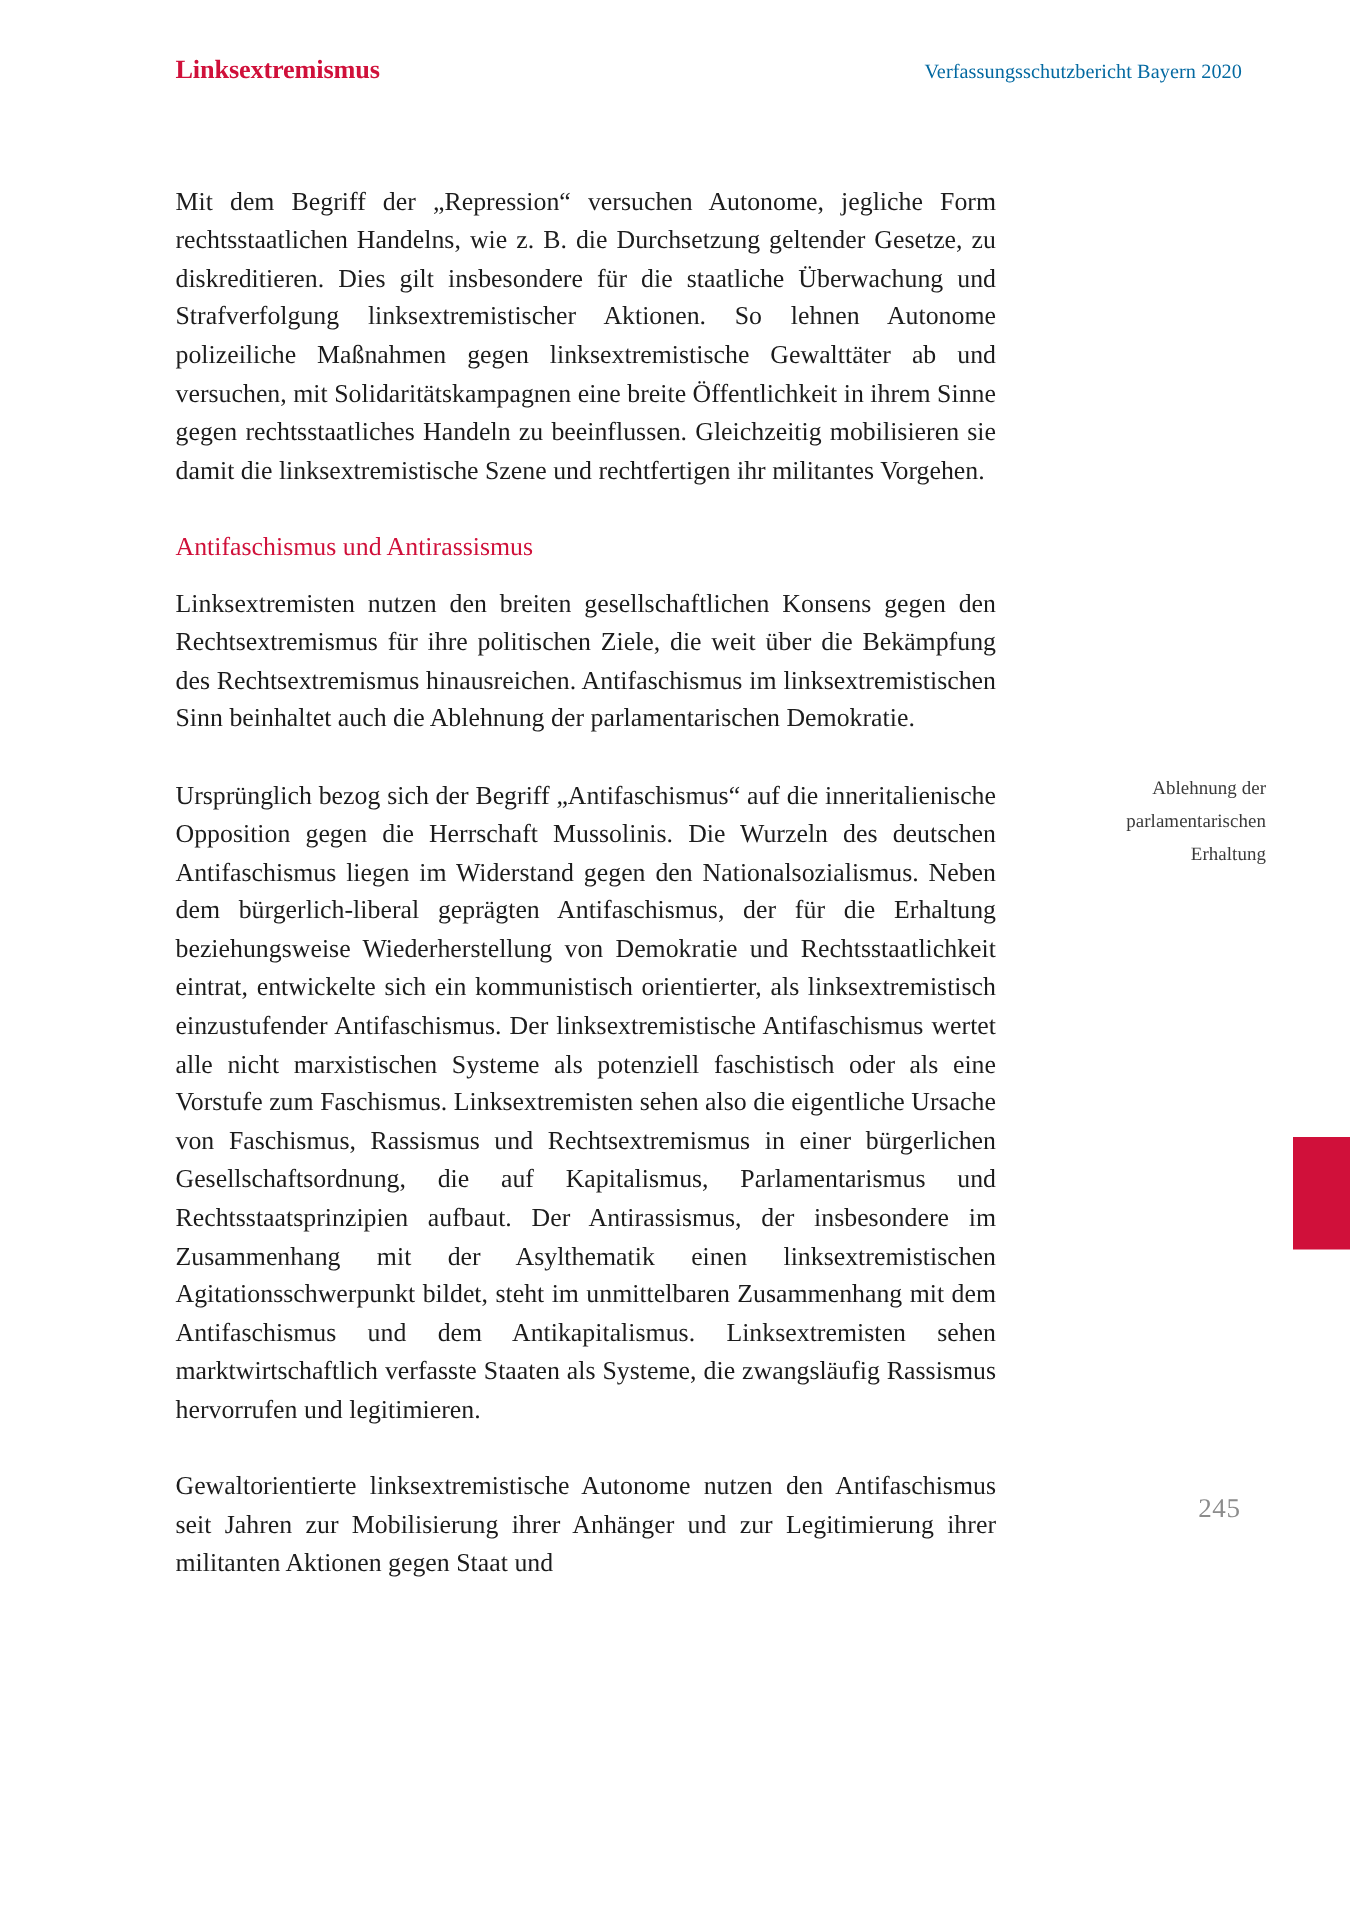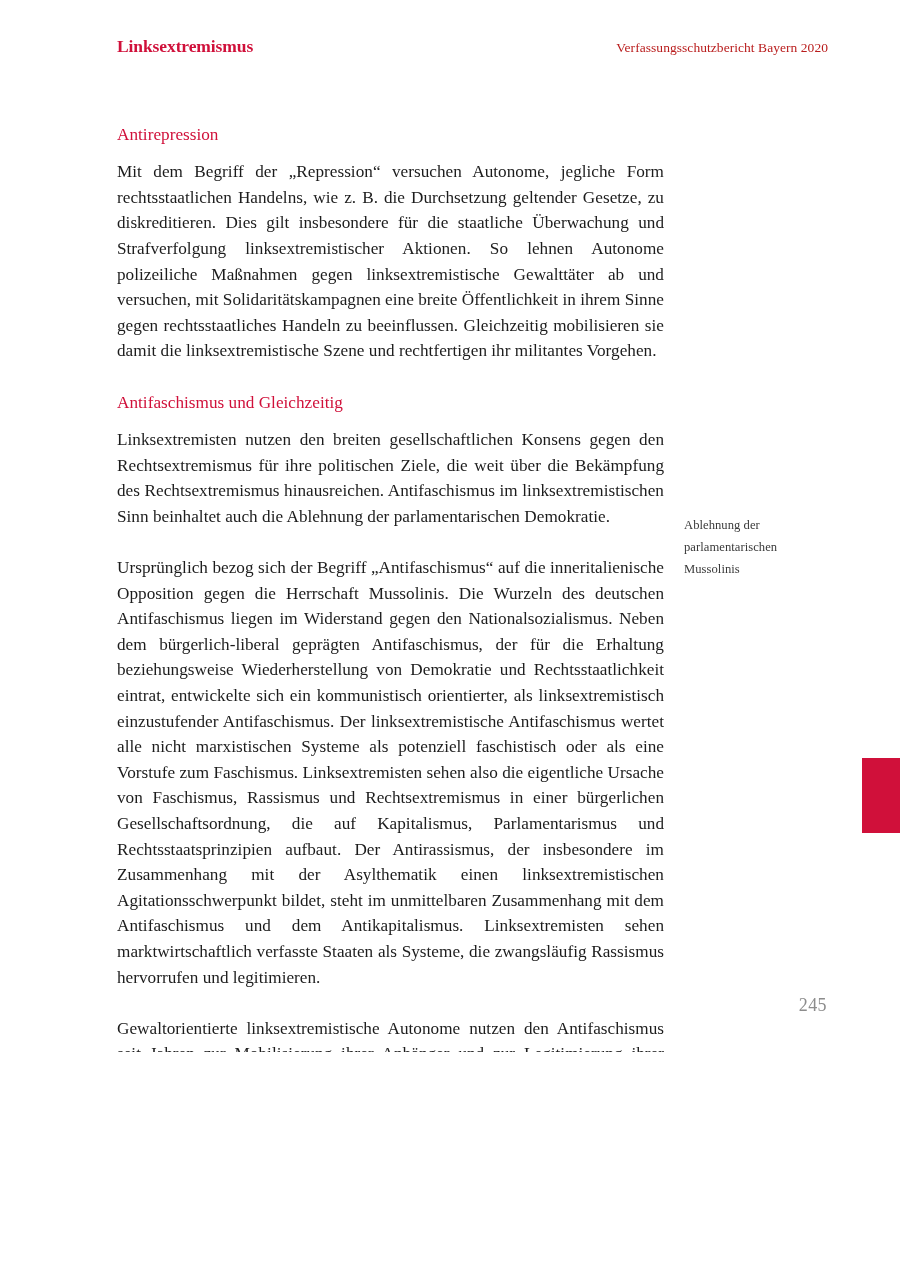--- a/index.html
+++ b/index.html
@@ -35,21 +35,21 @@
     font-size: 17.5px;
     font-weight: bold;
     color: #d0103a;
     letter-spacing: -0.1px;
     white-space: nowrap;
   }
 
   .running-head-report {
     font-size: 13.5px;
     font-weight: normal;
-    color: #b91c1c;
+    color: #0369a1;
     white-space: nowrap;
     letter-spacing: 0.05px;
   }
 
   
   .text-column {
     position: absolute;
     left: 117px;
     top: 96px;
     width: 547px;
@@ -96,20 +96,21 @@
     font-size: 12.6px;
     line-height: 22px;
     color: #3a3a3a;
     text-align: left;
     letter-spacing: 0.05px;
   }
 
   .margin-note-line {
     display: block;
     white-space: nowrap;
+    text-align: right;
   }
 
   
   .edge-tab {
     position: absolute;
     right: 0;
     top: 758px;
     width: 38px;
     height: 75px;
     background: #d0103a;
@@ -132,36 +133,35 @@
 
   <div class="running-head">
     <span class="running-head-title">Linksextremismus</span>
     <span class="running-head-report">Verfassungsschutzbericht Bayern 2020</span>
   </div>
 
   <div class="text-column">
 
 
     <div class="section-block">
-      <h2 class="section-heading">Antirepression</h2>
       <p class="body-paragraph">Mit dem Begriff der „Repression“ versuchen Autonome, jegliche Form rechtsstaatlichen Handelns, wie z. B. die Durchsetzung geltender Gesetze, zu diskreditieren. Dies gilt insbesondere für die staatliche Überwachung und Strafverfolgung linksextremis­tischer Aktionen. So lehnen Autonome polizeiliche Maßnahmen gegen linksextremistische Gewalttäter ab und versuchen, mit Solidaritätskampagnen eine breite Öffentlichkeit in ihrem Sinne gegen rechtsstaatliches Handeln zu beeinflussen. Gleichzeitig mobilisieren sie damit die linksextremistische Szene und recht­fertigen ihr militantes Vorgehen.</p>
     </div>
 
     <div class="section-block">
-      <h2 class="section-heading">Antifaschismus und Gleichzeitig</h2>
+      <h2 class="section-heading">Antifaschismus und Antirassismus</h2>
       <p class="body-paragraph">Linksextremisten nutzen den breiten gesellschaftlichen Kon­sens gegen den Rechtsextremismus für ihre politischen Ziele, die weit über die Bekämpfung des Rechtsextremismus hinaus­reichen. Antifaschismus im linksextremistischen Sinn beinhaltet auch die Ablehnung der parlamentarischen Demokratie.</p>
       <p class="body-paragraph spaced">Ursprünglich bezog sich der Begriff „Antifaschismus“ auf die inneritalienische Opposition gegen die Herrschaft Mussolinis. Die Wurzeln des deutschen Antifaschismus liegen im Widerstand gegen den Nationalsozialismus. Neben dem bürgerlich-liberal geprägten Antifaschismus, der für die Erhaltung beziehungs­weise Wiederherstellung von Demokratie und Rechtsstaatlich­keit eintrat, entwickelte sich ein kommunistisch orientierter, als linksextremistisch einzustufender Antifaschismus. Der linksex­tremistische Antifaschismus wertet alle nicht marxistischen Systeme als potenziell faschistisch oder als eine Vorstufe zum Faschismus. Linksextremisten sehen also die eigentliche Ursache von Faschismus, Rassismus und Rechtsextremismus in einer bürgerlichen Gesellschaftsordnung, die auf Kapitalis­mus, Parlamentarismus und Rechtsstaatsprinzipien aufbaut. Der Antirassismus, der insbesondere im Zusammenhang mit der Asylthematik einen linksextremistischen Agitationsschwerpunkt bildet, steht im unmittelbaren Zusammenhang mit dem Antif­aschismus und dem Antikapitalismus. Linksextremisten sehen marktwirtschaftlich verfasste Staaten als Systeme, die zwangs­läufig Rassismus hervorrufen und legitimieren.</p>
       <p class="body-paragraph spaced">Gewaltorientierte linksextremistische Autonome nutzen den Antifaschismus seit Jahren zur Mobilisierung ihrer Anhänger und zur Legitimierung ihrer militanten Aktionen gegen Staat und</p>
     </div>
 
   </div>
 
   <aside class="margin-note">
     <span class="margin-note-line">Ablehnung der</span>
     <span class="margin-note-line">parlamentarischen</span>
-    <span class="margin-note-line">Mussolinis</span>
+    <span class="margin-note-line">Erhaltung</span>
   </aside>
 
   <div class="edge-tab"></div>
 
   <div class="folio">245</div>
 
 </div>
 
 </body></html>

